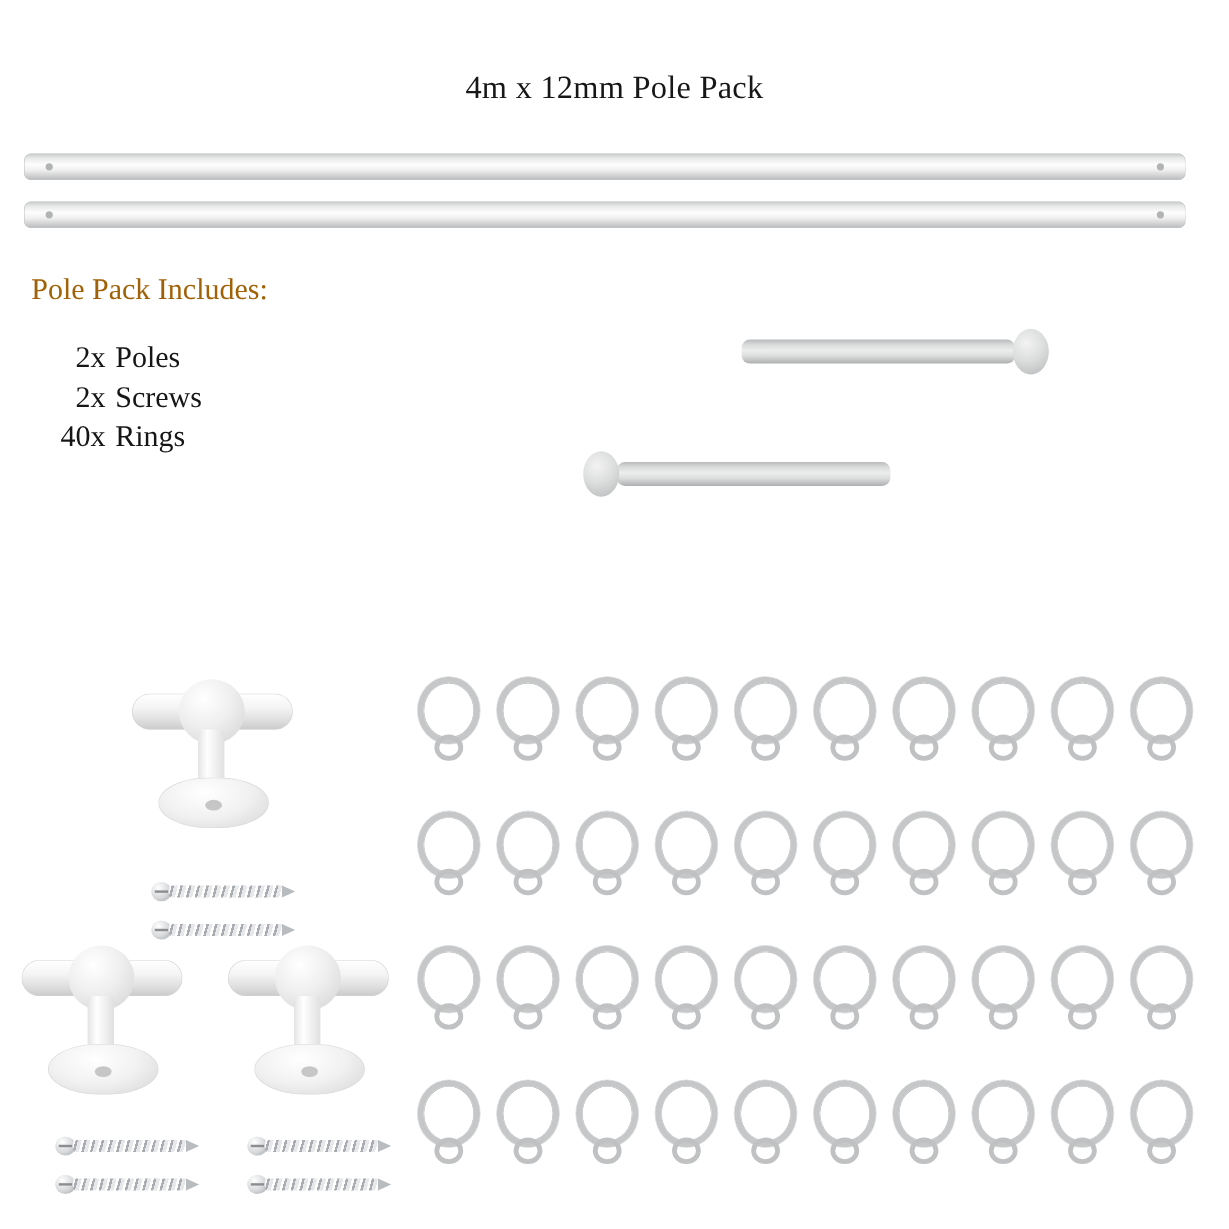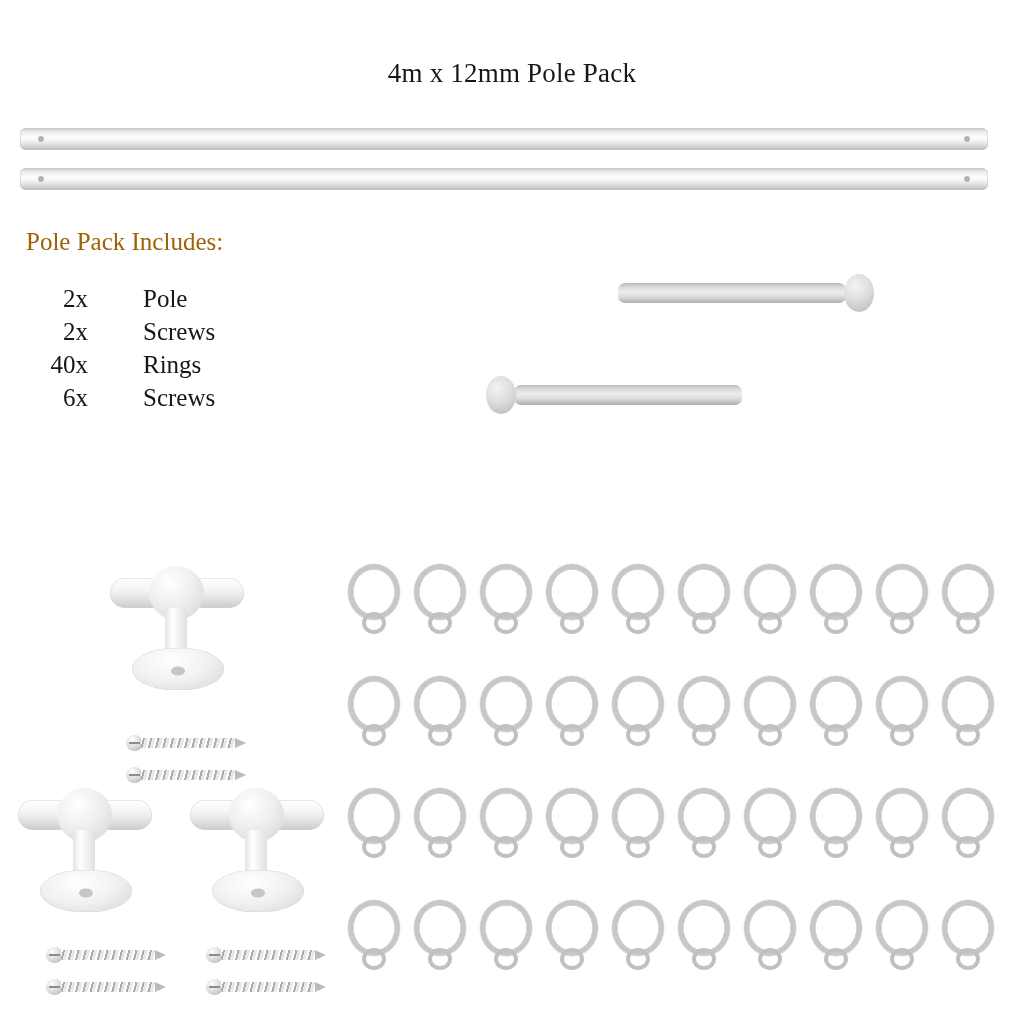--- a/index.html
+++ b/index.html
@@ -63,21 +63,20 @@
     left: 26px;
     top: 282px;
     width: 210px;
     font-size: 25px;
     line-height: 33px;
     color: #161616;
   }
   .includes-list .row {
     display: flex;
     justify-content: flex-start;
-    gap: 47px;
   }
   .includes-list .qty {
     width: 62px;
     text-align: right;
     padding-right: 8px;
   }
 
   
   .finial { position: absolute; }
   .finial .shaft {
@@ -239,34 +238,30 @@
 </div>
 <div class="pole" id="pole2">
   <span class="endcap left"></span>
   <span class="endcap right"></span>
 </div>
 
 <div class="includes-heading">Pole Pack Includes:</div>
 <div class="includes-list">
   <div class="row">
     <span class="qty">2x</span>
-    <span class="nm">Pole</span>
+    <span class="nm">Poles</span>
   </div>
   <div class="row">
     <span class="qty">2x</span>
     <span class="nm">Screws</span>
   </div>
   <div class="row">
     <span class="qty">40x</span>
     <span class="nm">Rings</span>
   </div>
-  <div class="row">
-    <span class="qty">6x</span>
-    <span class="nm">Screws</span>
-  </div>
 </div>
 
 <div class="finial" id="finial1">
   <span class="shaft"></span>
   <span class="cap"></span>
 </div>
 <div class="finial" id="finial2">
   <span class="shaft"></span>
   <span class="cap"></span>
 </div>

